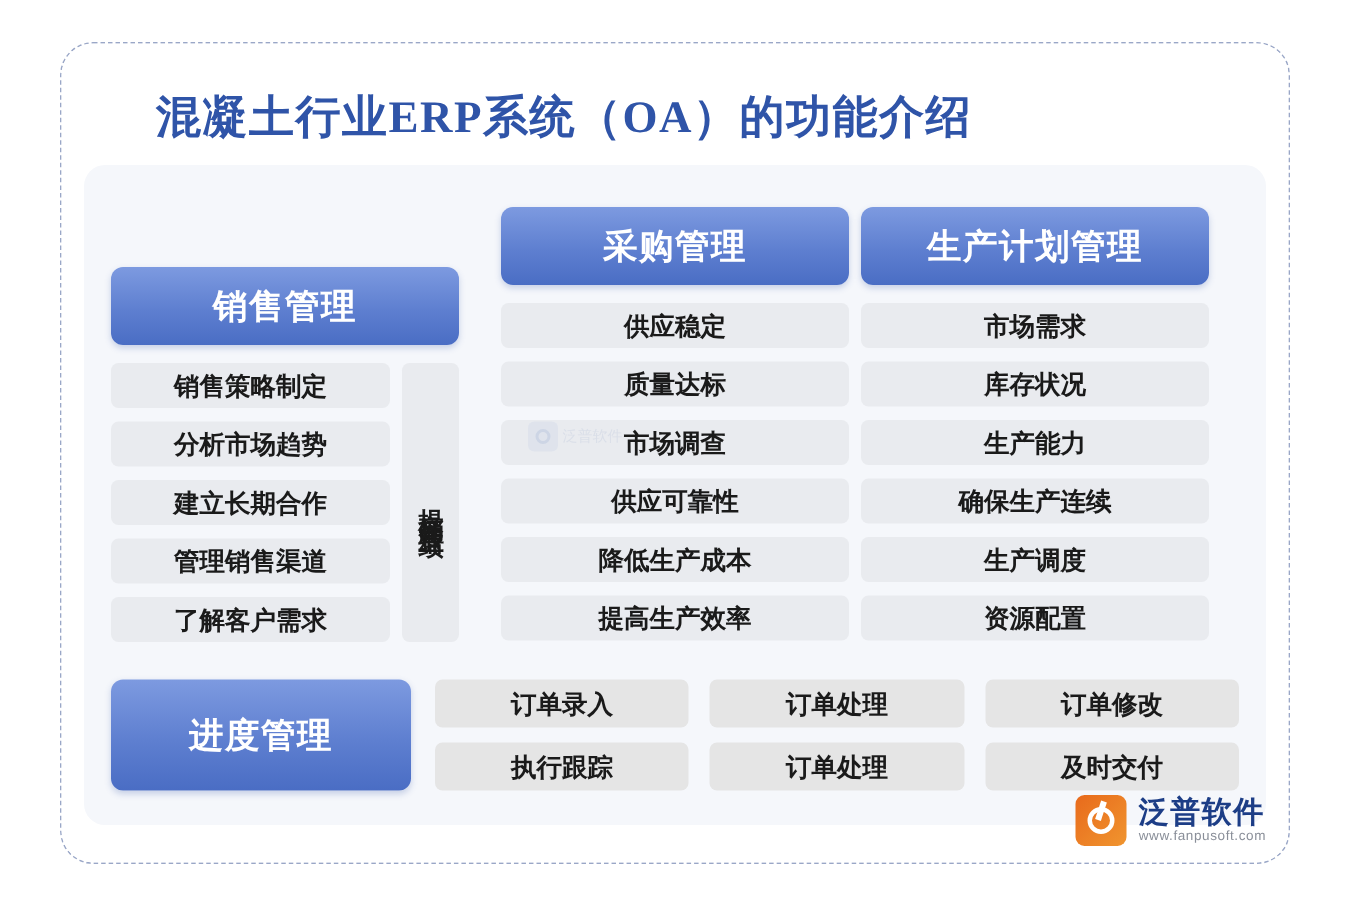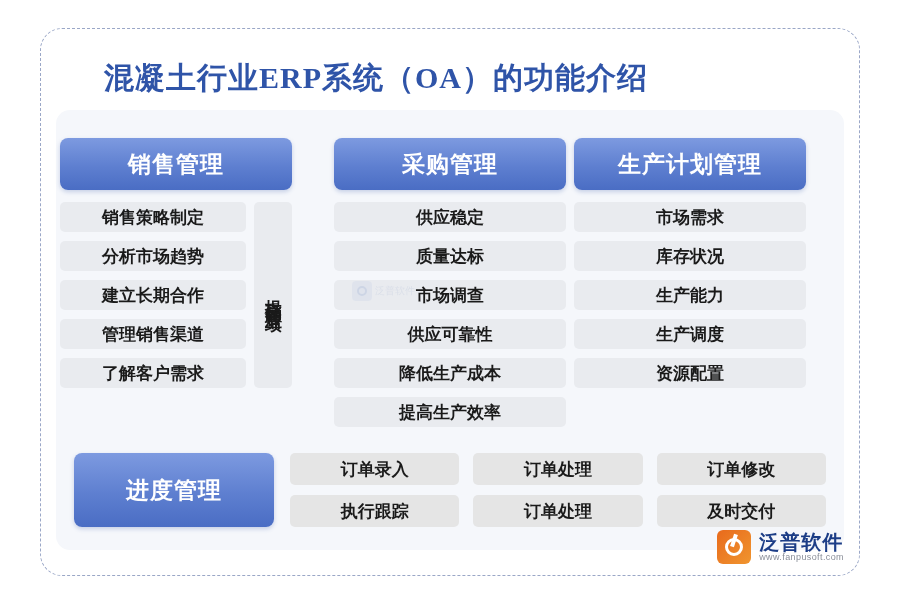--- a/index.html
+++ b/index.html
@@ -52,21 +52,21 @@
     font-weight: bold;
     color: #2f54a8;
     letter-spacing: 1px;
   }
   
   .column {
     position: absolute;
     top: 138px;
     width: 232px;
   }
-  #col-0 { left: 60px; }
+  #col-0 { left: 74px; margin-top: 40px; }
   #col-1 { left: 334px; }
   #col-2 { left: 574px; }
 
   .col-head {
     width: 100%;
     height: 52px;
     border-radius: 8px;
     background: linear-gradient(180deg, #7d9ae0 0%, #5e7fd0 55%, #4a6dc4 100%);
     color: #ffffff;
     font-family: "Liberation Serif", serif;
@@ -291,20 +291,21 @@
     </div>
   </div>
 
   <div class="column" id="col-2">
     <div class="col-head">生产计划管理</div>
     <div class="col-body">
       <div class="items">
         <div class="item">市场需求</div>
         <div class="item">库存状况</div>
         <div class="item">生产能力</div>
+        <div class="item">确保生产连续</div>
         <div class="item">生产调度</div>
         <div class="item">资源配置</div>
       </div>
     </div>
   </div>
 
   <div id="bottom">
     <div id="bottom-head">进度管理</div>
     <div id="bottom-grid">
       <div class="bitem">订单录入</div>

